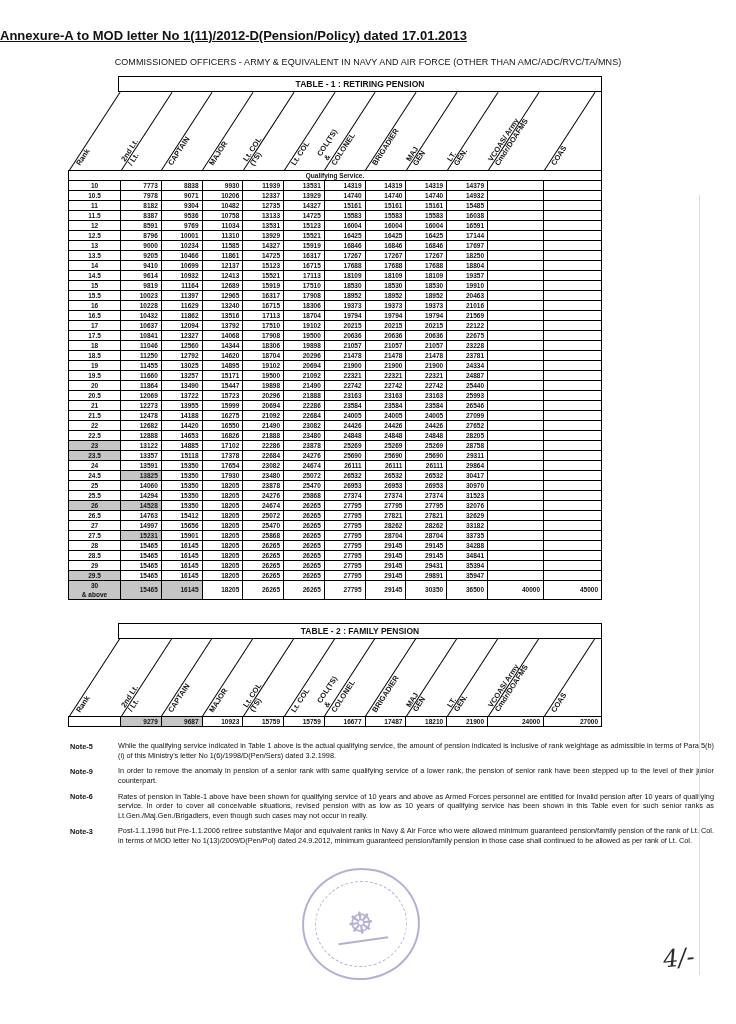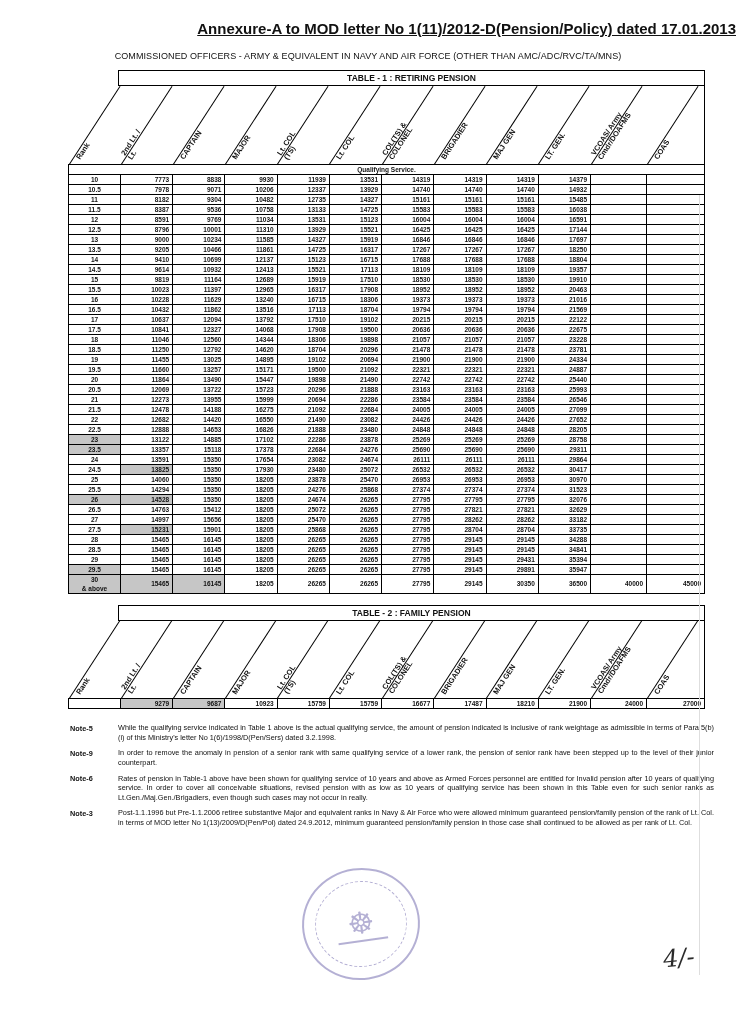--- a/index.html
+++ b/index.html
@@ -2,30 +2,30 @@
 <html><head>
 <meta charset="utf-8">
 <style>
   * { margin:0; padding:0; box-sizing:border-box; }
   html,body { background:#ffffff; }
   body {
     width:736px; height:1024px; position:relative; overflow:hidden;
     font-family:"Liberation Sans", sans-serif; color:#111;
   }
   .title {
-    padding-top:20px; text-align:right;
-    font-size:15px; font-weight:bold; text-decoration:underline;
+    padding-top:28px; text-align:left;
+    font-size:13px; font-weight:bold; text-decoration:underline;
   }
   .subtitle {
     margin-top:14px; text-align:center;
     font-size:9px; font-weight:normal; letter-spacing:.1px;
   }
-  .twrap { width:637px; margin-left:68px; }
+  .twrap { width:534px; margin-left:68px; }
   .twrap.t1 { margin-top:9px; }
-  .twrap.t2 { margin-top:11px; }
+  .twrap.t2 { margin-top:23px; }
   .strip {
     margin-left:50px; border:1.5px solid #000;
     font-weight:bold; font-size:8.5px; text-align:center; padding:2px 0;
   }
   table.ptable { border-collapse:collapse; table-layout:fixed; width:100%; }
   .ptable thead th { height:78px; position:relative; padding:0; border:none; font-weight:bold; }
   .ptable thead th:last-child { border-right:1.5px solid #000; }
   .slash {
     position:absolute; left:0; bottom:0; width:0; height:93px;
     border-left:1px solid #000; transform-origin:left bottom; transform:rotate(33deg);

